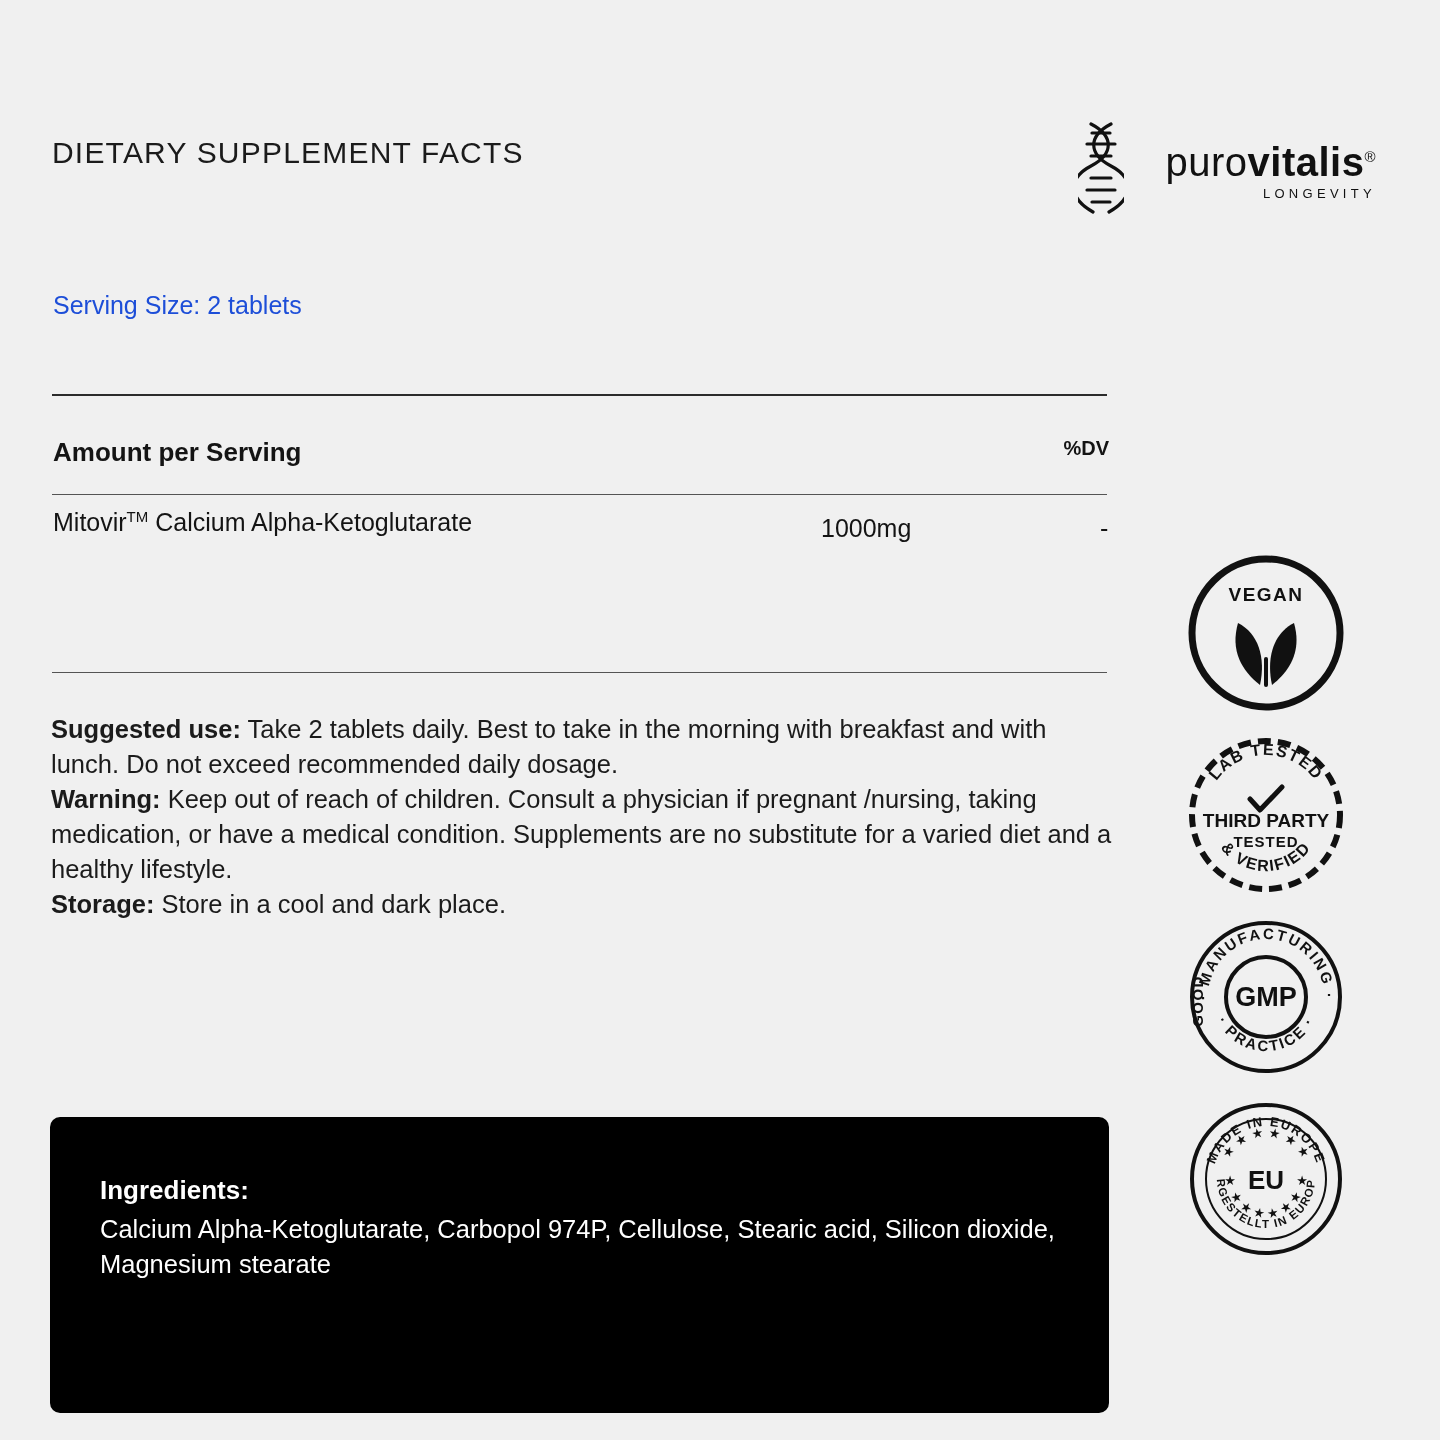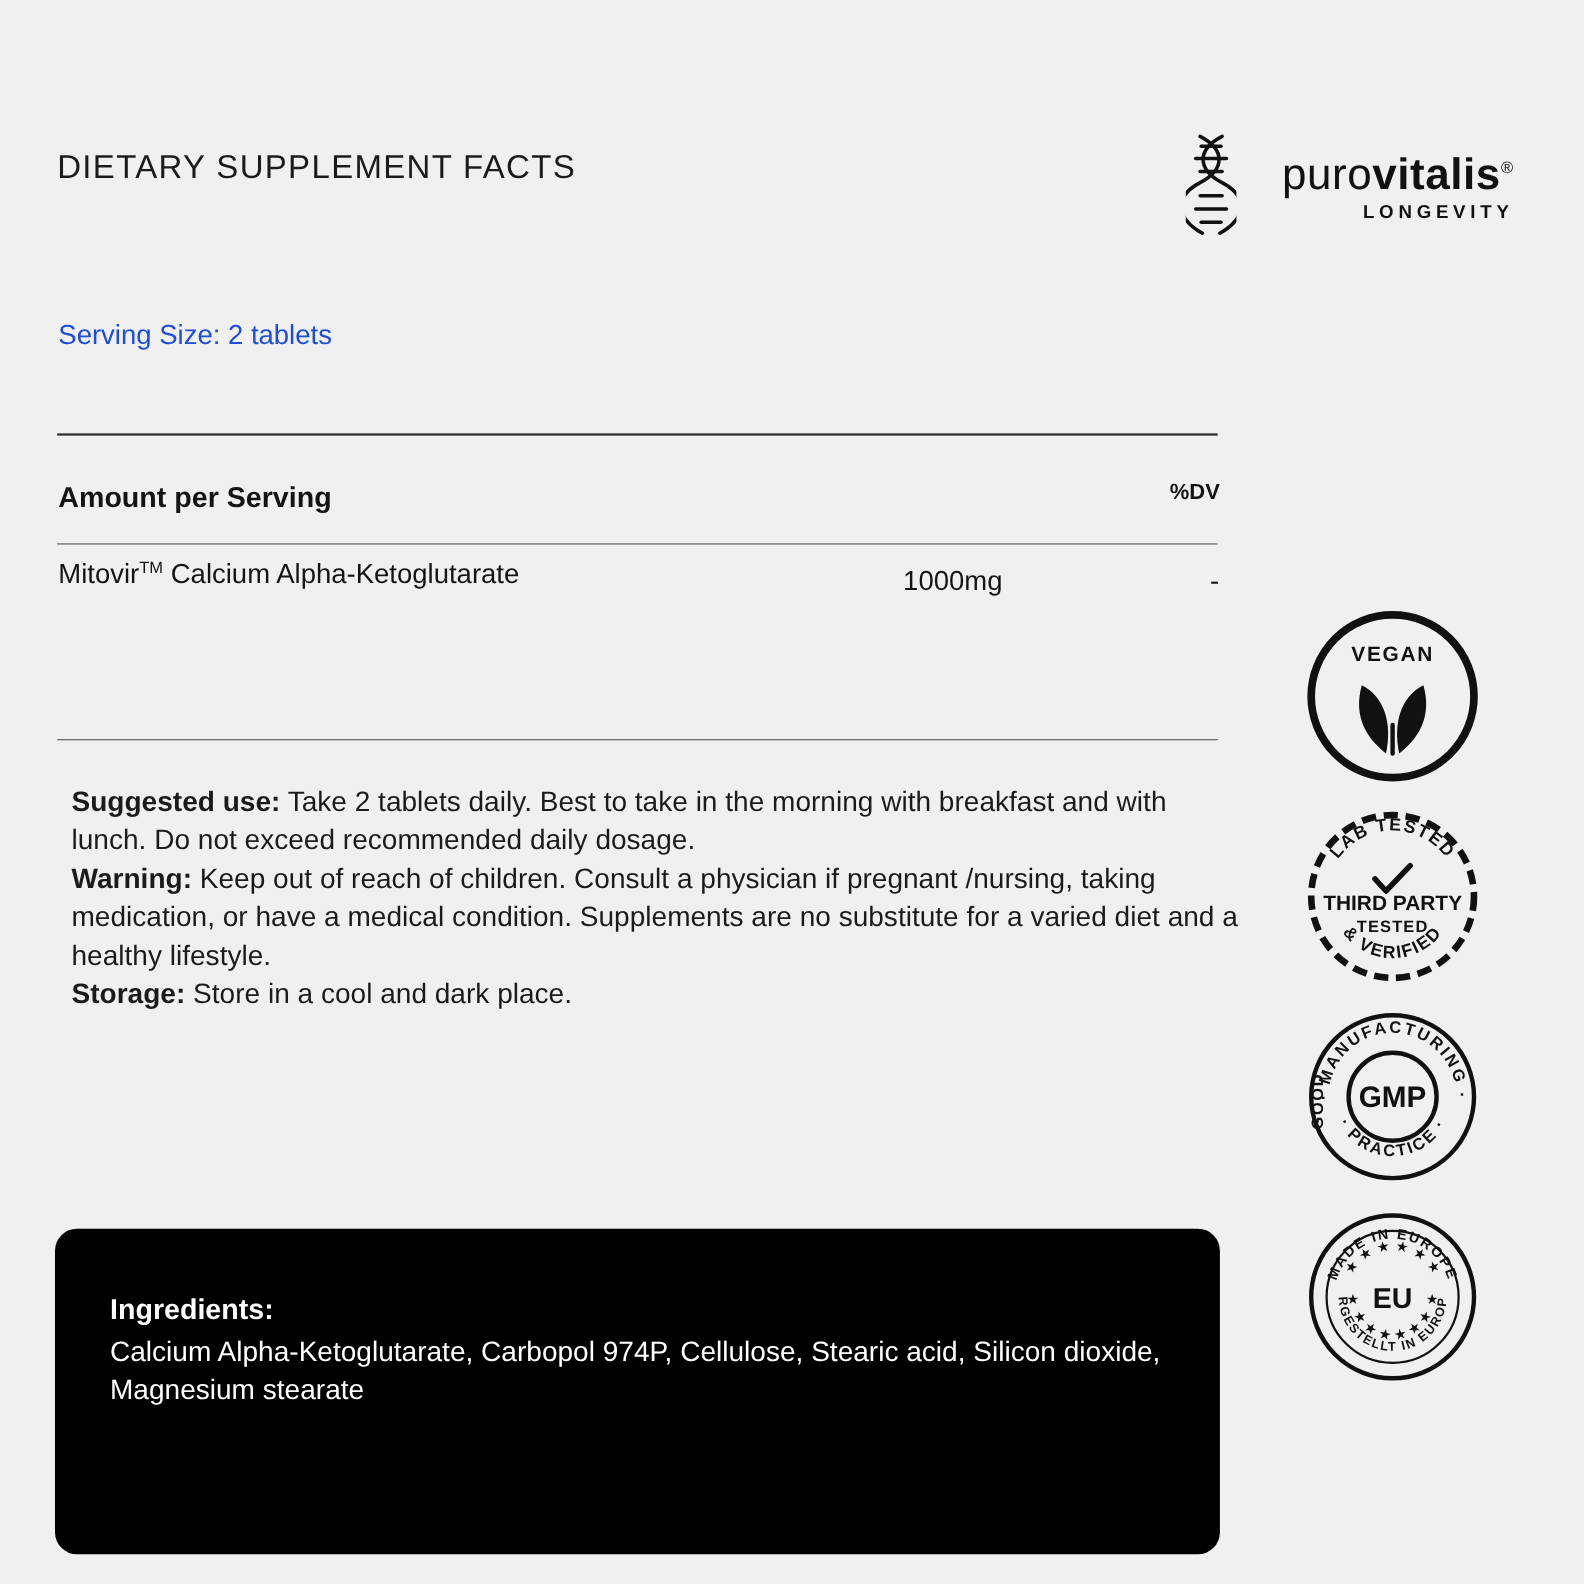--- a/index.html
+++ b/index.html
@@ -64,26 +64,25 @@
     margin-left: 31px;
   }
   .brand-name .light { font-weight: 400; }
   .brand-name .bold { font-weight: 700; }
   .brand-reg {
     font-size: 15px;
     vertical-align: super;
     font-weight: 400;
   }
   .brand-sub {
-    font-size: 17px;
+    font-size: 13px;
     letter-spacing: 4.3px;
     text-align: right;
     margin-top: 4px;
     color: #111;
-    font-weight: bold;
   }
 
   
   .serving {
     position: absolute;
     left: 53px;
     top: 272px;
     font-size: 25px;
     line-height: 1.32;
     color: #1d4ed8;
@@ -150,39 +149,39 @@
   }
   .facts-row .pct {
     position: absolute;
     left: 1047px;
     top: 6px;
   }
 
   
   .directions {
     position: absolute;
-    left: 65px;
+    left: 51px;
     top: 712px;
     width: 1062px;
     font-size: 25.5px;
     line-height: 1.37;
     color: #1b1b1b;
   }
   .directions b { font-weight: 700; }
   .directions p { margin: 0; }
 
   
   .ingredients {
     position: absolute;
     left: 50px;
     top: 1117px;
     width: 1059px;
     height: 296px;
     background: #000;
-    border-radius: 20px;
+    border-radius: 10px;
     color: #fff;
     box-sizing: border-box;
     padding: 58px 50px 0 50px;
   }
   .ingredients .ing-title {
     font-size: 26px;
     font-weight: 700;
     margin-bottom: 6px;
   }
   .ingredients .ing-body {

